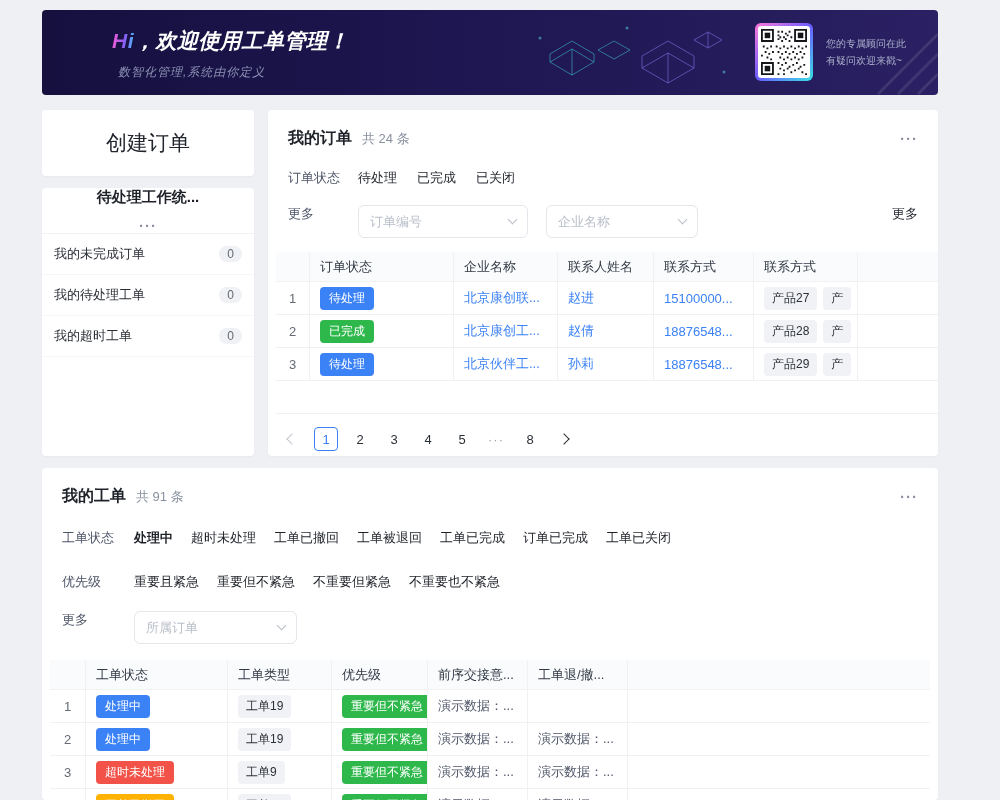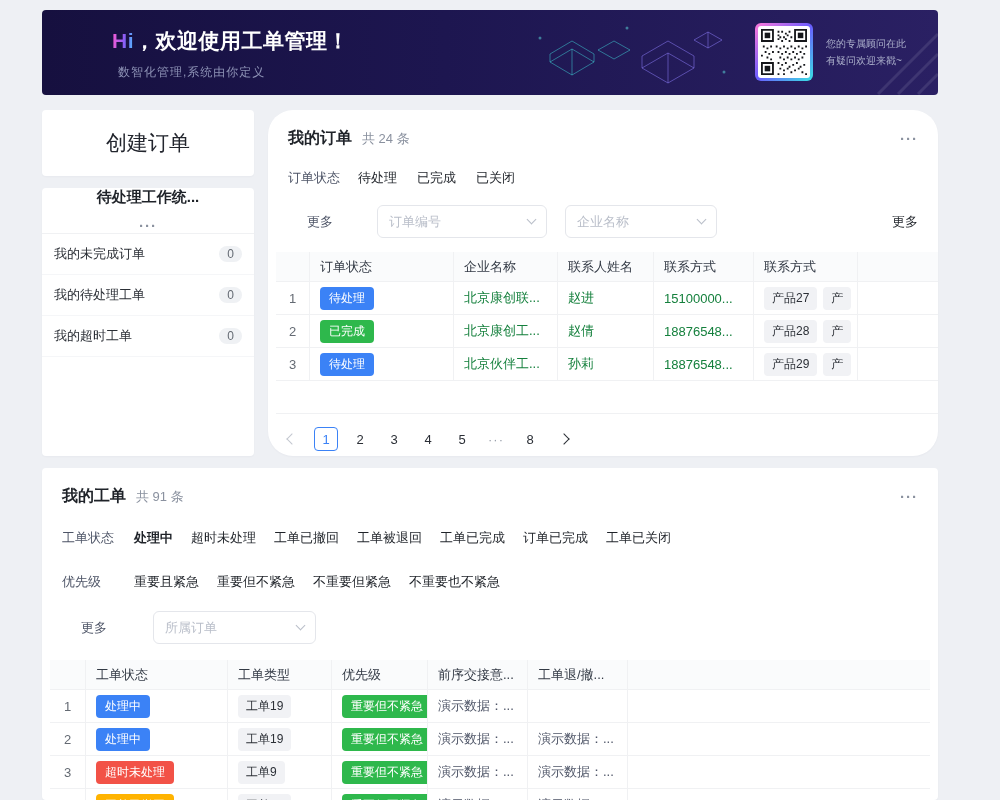--- a/index.html
+++ b/index.html
@@ -4,21 +4,21 @@
 <style>
   * { margin:0; padding:0; box-sizing:border-box; }
   html,body { width:1000px; height:800px; }
   body { font-family:"Liberation Sans","DejaVu Sans",sans-serif; background:#eef0f4; }
   .page { position:relative; width:1000px; height:800px; overflow:hidden; background:#eef0f4; }
 
   
   .banner { position:absolute; left:42px; top:10px; width:896px; height:85px; border-radius:4px;
             background:linear-gradient(90deg,#16103f 0%,#1d1650 45%,#2a2063 100%); overflow:hidden; }
   .banner-art { position:absolute; left:0; top:0; width:896px; height:85px; }
-  .banner-text { position:absolute; left:70px; top:17px; }
+  .banner-text { position:absolute; left:70px; top:17px;font-style:italic; }
   .banner-title { font-size:21px; font-weight:bold; color:#fff; letter-spacing:.5px; white-space:nowrap; }
   .banner-title .hi { background:linear-gradient(95deg,#ff5bd1 0%,#8b5cf6 55%,#4cc2ff 100%);
                       -webkit-background-clip:text; background-clip:text; color:transparent; }
   .banner-sub { margin:9px 0 0 6px; font-size:12px; color:#8d92b5; letter-spacing:1px; }
   .qr-wrap { position:absolute; left:713px; top:13px; width:58px; height:58px; padding:3px; border-radius:6px;
              background:linear-gradient(135deg,#ff7ad9 0%,#6a5cff 50%,#39e3e3 100%); }
   .qr-inner { width:100%; height:100%; background:#fff; border-radius:3px; padding:3px; }
   .qr-inner svg { display:block; width:100%; height:100%; }
   .consult { position:absolute; left:784px; top:25px; font-size:10px; color:#a9adc9; line-height:17px; white-space:nowrap; }
 
@@ -29,41 +29,41 @@
   .stats-card { left:42px; top:188px; width:212px; height:268px; }
   .stats-head { height:46px; display:flex; align-items:center; justify-content:space-between; padding:0 16px;
                 border-bottom:1px solid #f0f1f3;flex-direction:column; }
   .stats-title { font-size:15px; font-weight:bold; color:#1f2329; }
   .more-dots { color:#8a919f; font-size:15px; font-weight:bold; letter-spacing:1px; cursor:pointer; line-height:1; }
   .stat-item { height:41px; display:flex; align-items:center; justify-content:space-between; padding:0 12px;
                border-bottom:1px solid #f5f6f8; cursor:pointer; }
   .stat-label { font-size:13px; color:#2b2f36; }
   .stat-value { background:#eff1f4; color:#646a73; font-size:12px; border-radius:10px; padding:1px 8px; }
 
-  .orders-card { left:268px; top:110px; width:670px; height:346px; overflow:hidden;border-radius:25px; }
+  .orders-card { left:268px; top:110px; width:670px; height:346px; overflow:hidden; }
   .wo-card { left:42px; top:468px; width:896px; height:332px; overflow:hidden; }
 
   .panel-head { display:flex; align-items:baseline; padding:18px 20px 0; }
   .panel-title { font-size:16px; font-weight:bold; color:#1f2329; }
   .panel-count { margin-left:10px; font-size:13px; color:#8a919f; }
   .panel-head .more-dots { margin-left:auto; align-self:center; }
 
   .filter-row { display:flex; align-items:center; padding:0 20px; font-size:13px; }
   .orders-card .filter-row { margin-top:20px; }
   .wo-card .f1 { margin-top:22px; }
   .wo-card .f2 { margin-top:26px; }
   .filter-label { flex:none; color:#4e5567; }
   .orders-card .filter-label { width:70px; }
   .wo-card .filter-label { width:72px; }
   .filter-opts { display:flex; gap:20px; }
   .wo-card .filter-opts { gap:18px; }
   .filter-opt { color:#1f2329; cursor:pointer; white-space:nowrap; font-weight:500; }
   .filter-opt.selected { font-weight:bold; }
 
-  .select-row { display:flex; align-items:center; padding:0 20px; font-size:13px;margin-left:19px; }
+  .select-row { display:flex; padding:0 20px; font-size:13px; }
   .orders-card .select-row { margin-top:18px; }
   .wo-card .select-row { margin-top:20px; }
   .select { height:33px; border:1px solid #e4e6eb; border-radius:6px; background:#fff; display:flex; align-items:center;
             justify-content:space-between; padding:0 11px; color:#b9bec9; font-size:13px; cursor:pointer; }
   .select.s1 { width:170px; margin-right:18px; }
   .select.s2 { width:152px; }
   .select.s3 { width:163px; }
   .chev-down { width:7px; height:7px; border-right:1.5px solid #b9bec9; border-bottom:1.5px solid #b9bec9;
                transform:rotate(45deg); margin-top:-4px; }
   .more-link { margin-left:auto; color:#1f2329; cursor:pointer; }
@@ -81,21 +81,21 @@
 
   .ot .c0 { width:34px; } .ot .c1 { width:144px; } .ot .c2 { width:104px; } .ot .c3 { width:96px; }
   .ot .c4 { width:100px; } .ot .c5 { width:104px; }
   .wt .c0 { width:36px; } .wt .c1 { width:142px; } .wt .c2 { width:104px; } .wt .c3 { width:96px; }
   .wt .c4 { width:100px; } .wt .c5 { width:100px; }
 
   .badge { color:#fff; font-size:12px; border-radius:4px; padding:3px 9px; white-space:nowrap; flex:none; }
   .badge.blue { background:#3b82f6; } .badge.green { background:#2eb84c; }
   .badge.red { background:#f25247; } .badge.orange { background:#ffb300; }
   .pill { background:#f1f2f5; color:#2b2f36; font-size:12px; border-radius:4px; padding:3px 8px; white-space:nowrap; flex:none; }
-  .cell-text { color:#15803d; }
+  .cell-text { color:#3b82f6; }
   .demo-text { color:#4e5567; }
   .empty-row { height:33px; border-bottom:1px solid #f0f1f3; margin-left:8px; }
 
   
   .pagination { display:flex; align-items:center; gap:10px; margin:13px 0 0 12px; }
   .page-btn { min-width:24px; height:24px; display:flex; align-items:center; justify-content:center;
               font-size:13px; color:#2b2f36; border-radius:4px; cursor:pointer; background:#fff; }
   .page-btn.active { border:1px solid #3b82f6; color:#3b82f6; }
   .page-btn.dots { color:#9aa0ab; letter-spacing:1px; }
   .chev { display:inline-block; width:8px; height:8px; border-left:1.5px solid currentColor; border-bottom:1.5px solid currentColor; }

